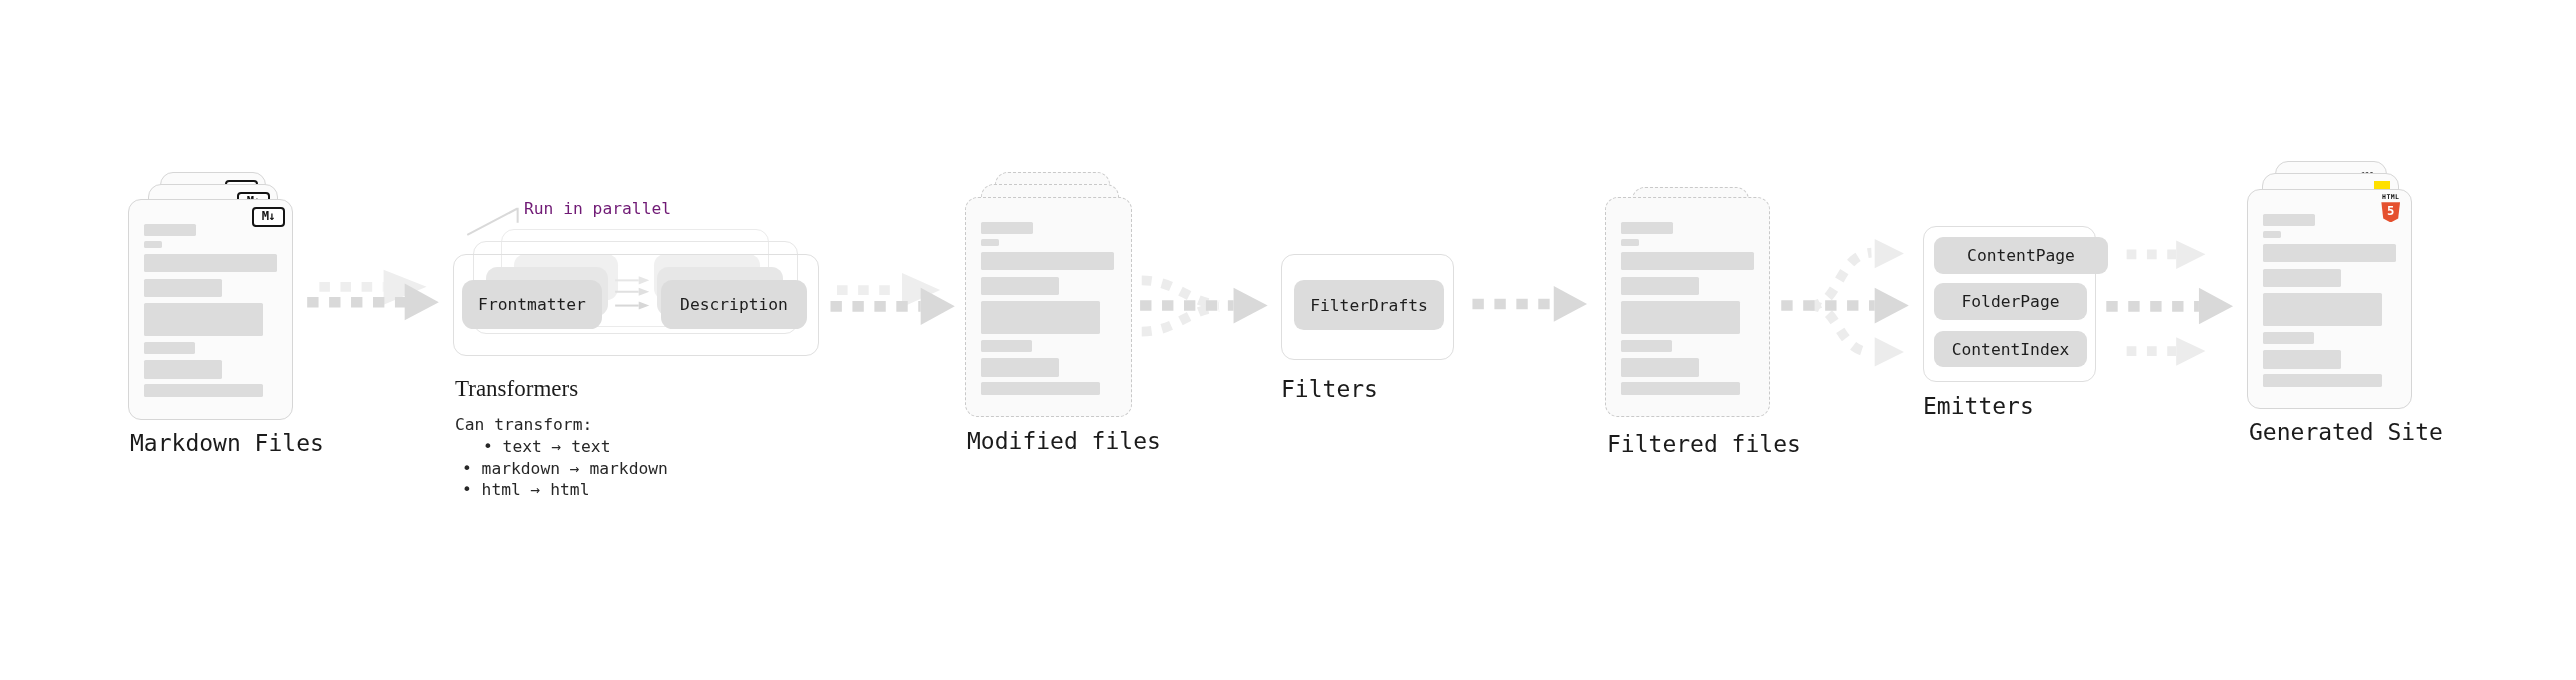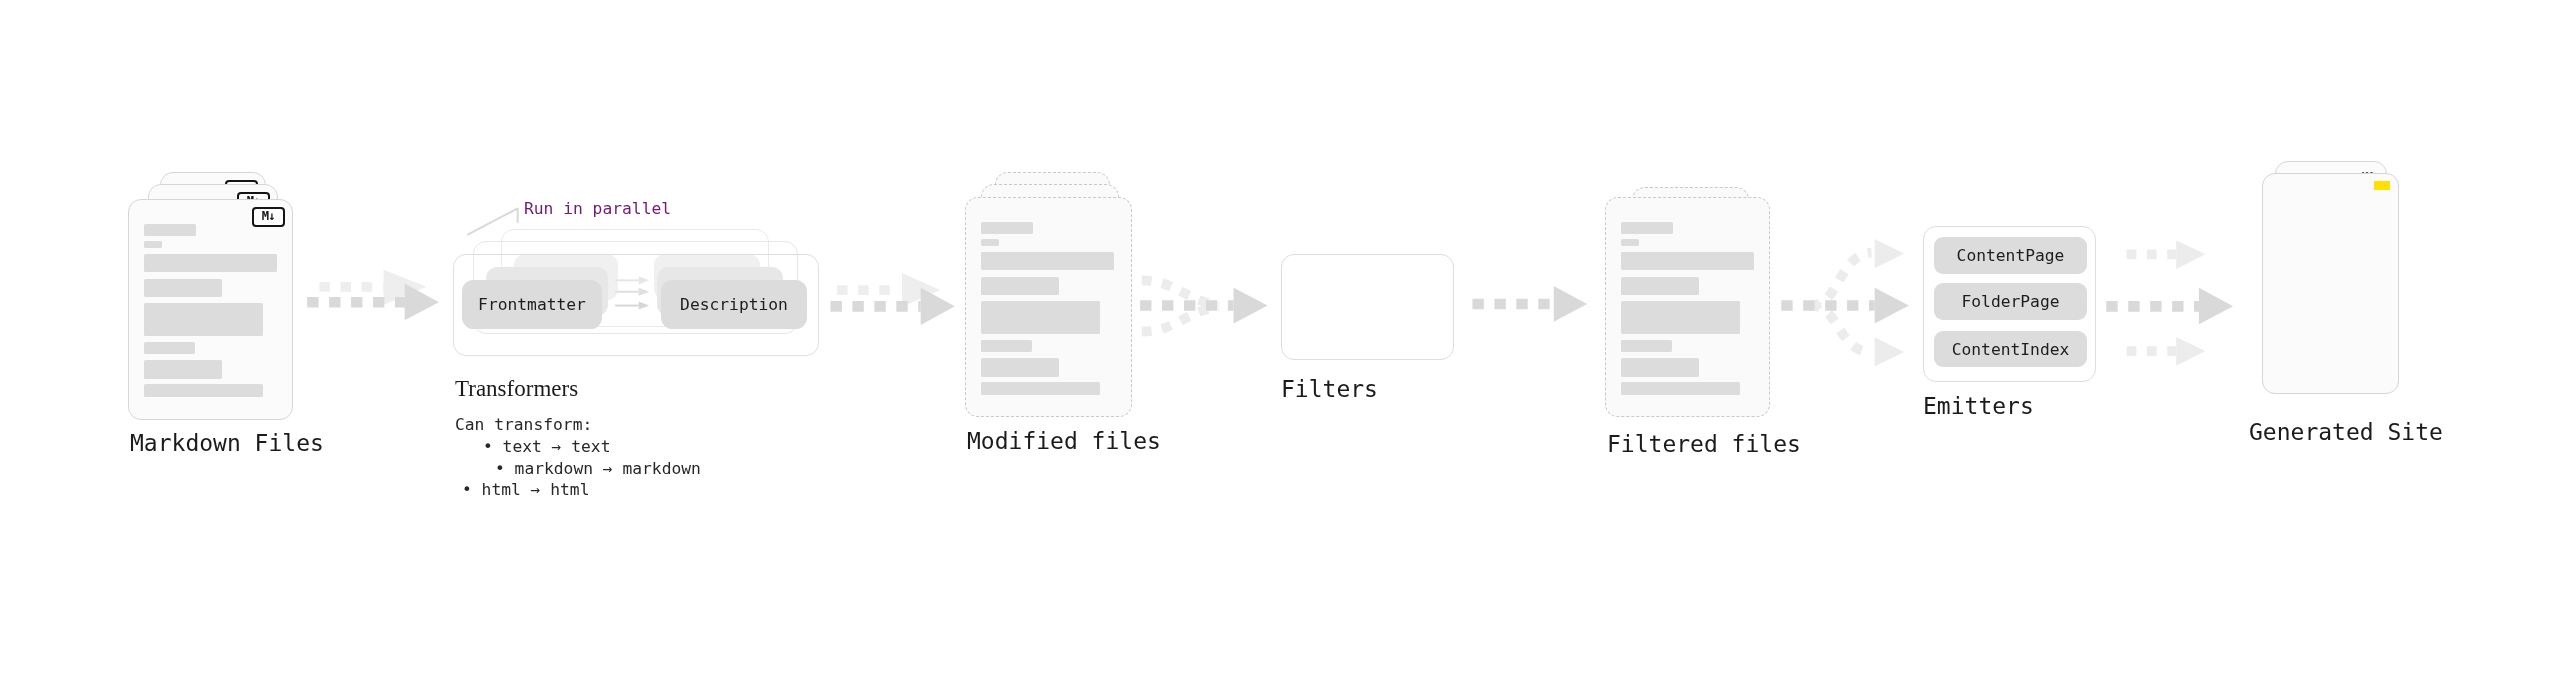--- a/index.html
+++ b/index.html
@@ -157,64 +157,79 @@
   <div class="pill ghost1 z2" style="left:486px;top:267px;width:122px;height:49px;"></div>
   <div class="pill ghost1 z2" style="left:657px;top:267px;width:126px;height:49px;"></div>
 
   <div class="tcontainer tc-front z3" style="left:453px;top:254px;width:366px;height:102px;"></div>
   <div class="pill z4" style="left:462px;top:280px;width:140px;height:49px;">Frontmatter</div>
   <div class="pill z4" style="left:661px;top:280px;width:146px;height:49px;">Description</div>
 
   <div class="heading" style="left:455px;top:375px;font-family:Liberation Serif, serif;">Transformers</div>
   <div class="caption" style="left:455px;top:414px;">Can transform:</div>
   <div class="caption" style="left:483px;top:436px;">• text → text</div>
-  <div class="caption" style="left:462px;top:458px;margin-left:33px;">• markdown → markdown</div>
+  <div class="caption" style="left:462px;top:458px;">• markdown → markdown</div>
   <div class="caption" style="left:462px;top:479px;text-align:right;">• html → html</div>
 
   <div class="file-card dashed z1" style="left:995px;top:172px;width:115px;"></div>
   <div class="file-card dashed z2" style="left:981px;top:184px;width:138px;"></div>
   <div class="file-card dashed z3" style="left:965px;top:197px;width:167px;height:220px;">
     <div class="bar b1"></div>
     <div class="bar b2"></div>
     <div class="bar b3"></div>
     <div class="bar b4"></div>
     <div class="bar b5"></div>
     <div class="bar b6"></div>
     <div class="bar b7"></div>
     <div class="bar b8"></div>
   </div>
   <div class="heading" style="left:967px;top:427px;">Modified files</div>
 
   <div class="obox z1" style="left:1281px;top:254px;width:173px;height:106px;"></div>
+  <div class="pill z2" style="left:1294px;top:280px;width:150px;height:50px;border-radius:9.8px;">FilterDrafts</div>
   <div class="heading" style="left:1281px;top:375px;">Filters</div>
 
   <div class="file-card dashed z1" style="left:1632px;top:187px;width:117px;"></div>
   <div class="file-card dashed z2" style="left:1605px;top:197px;height:220px;">
     <div class="bar b1"></div>
     <div class="bar b2"></div>
     <div class="bar b3"></div>
     <div class="bar b4"></div>
     <div class="bar b5"></div>
     <div class="bar b6"></div>
     <div class="bar b7"></div>
     <div class="bar b8"></div>
   </div>
   <div class="heading" style="left:1607px;top:430px;">Filtered files</div>
 
   <div class="obox z1" style="left:1923px;top:226px;width:173px;height:156px;"></div>
-  <div class="pill z2" style="left:1934px;top:237px;width:153px;height:37px;border-radius:9px;">ContentPage</div>
+  <div class="pill z2" style="left:1934px;top:237px;width:174px;height:37px;border-radius:9px;">ContentPage</div>
   <div class="pill z2" style="left:1934px;top:283px;width:153px;height:37px;border-radius:9px;">FolderPage</div>
   <div class="pill z2" style="left:1934px;top:331px;width:153px;height:36px;border-radius:9px;">ContentIndex</div>
   <div class="heading" style="left:1923px;top:392px;">Emitters</div>
 
   <div class="file-card z1" style="left:2275px;top:161px;width:112px;">
     <span class="css-badge">
       <span class="word">CSS</span>
       <span class="ubar" style="display:block;"></span>
     </span>
   </div>
   <div class="file-card z2" style="left:2262px;top:173px;width:137px;">
     <span class="js-badge"></span>
   </div>
+  <div class="file-card z3" style="left:2247px;top:189px;height:220px;">
+    <span class="html5-badge">
+      <span class="word" style="display:block;">HTML</span>
+      <span class="shield" style="display:block;">5</span>
+    </span>
+    <div class="bar b1"></div>
+    <div class="bar b2"></div>
+    <div class="bar b3"></div>
+    <div class="bar b4"></div>
+    <div class="bar b5"></div>
+    <div class="bar b6"></div>
+    <div class="bar b7"></div>
+    <div class="bar b8"></div>
+  </div>
   <div class="heading" style="left:2249px;top:418px;">Generated Site</div>
 
 </div>
 
 
 </body></html>

